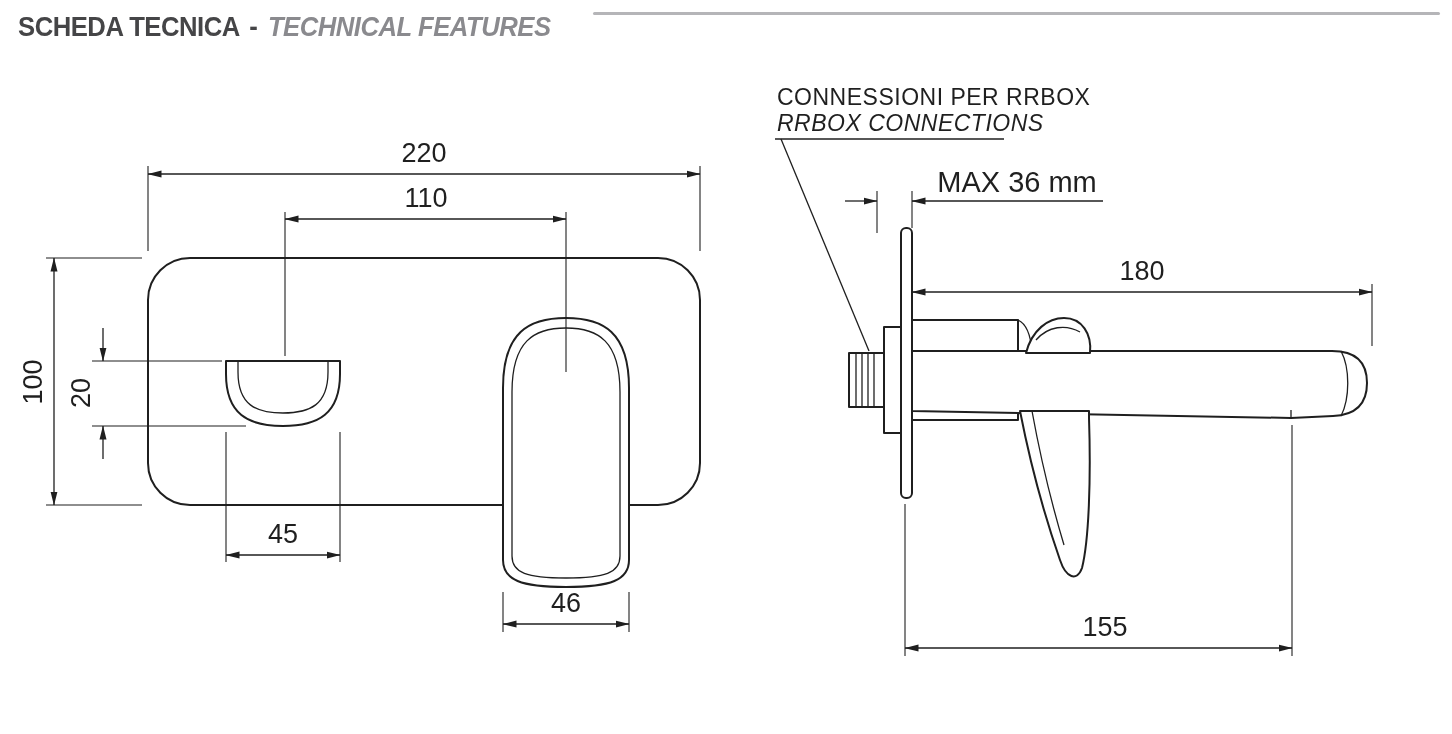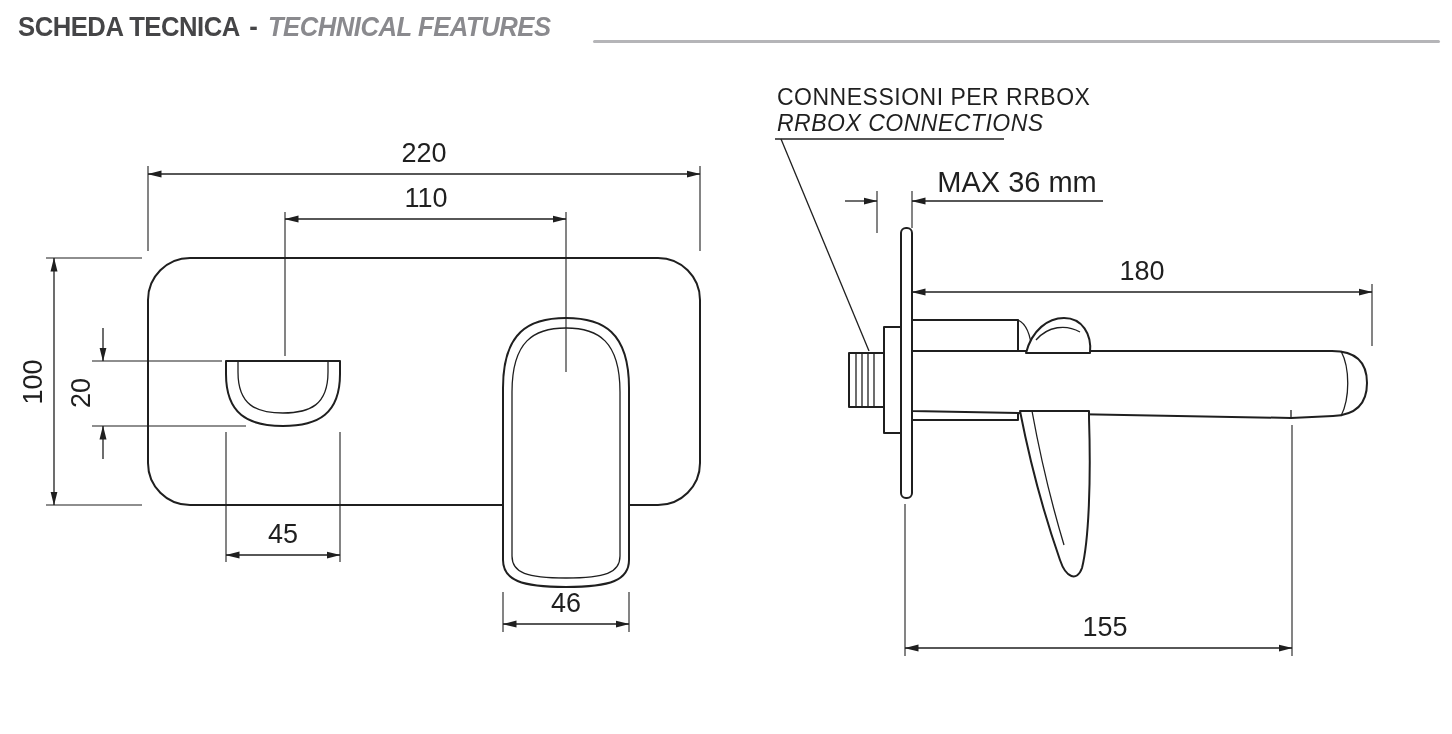--- a/index.html
+++ b/index.html
@@ -8,21 +8,21 @@
     --title-secondary:#8a8a8e;
     --rule:#b5b5b8;
   }
   html,body{margin:0;padding:0;background:#fff;}
   .page{
     position:relative;width:1452px;height:734px;background:#fff;overflow:hidden;
     font-family:"Liberation Sans",sans-serif;
   }
   .header{
     position:absolute;top:12px;left:18px;right:12px;
-    display:flex;align-items:flex-end;gap:14px;z-index:2;
+    display:flex;align-items:flex-start;gap:14px;z-index:2;
   }
   .header .titles{
     white-space:nowrap;font-size:27px;font-weight:700;letter-spacing:-0.5px;
     transform:scaleX(0.95);transform-origin:left center;
   }
   .t-it{color:var(--title-primary);}
   .t-sep{color:var(--title-primary);margin:0 4px;}
   .t-en{color:var(--title-secondary);font-style:italic;}
   .header .rule{flex:1;height:3px;background:var(--rule);border-radius:2px;}
   svg{position:absolute;top:0;left:0;}

